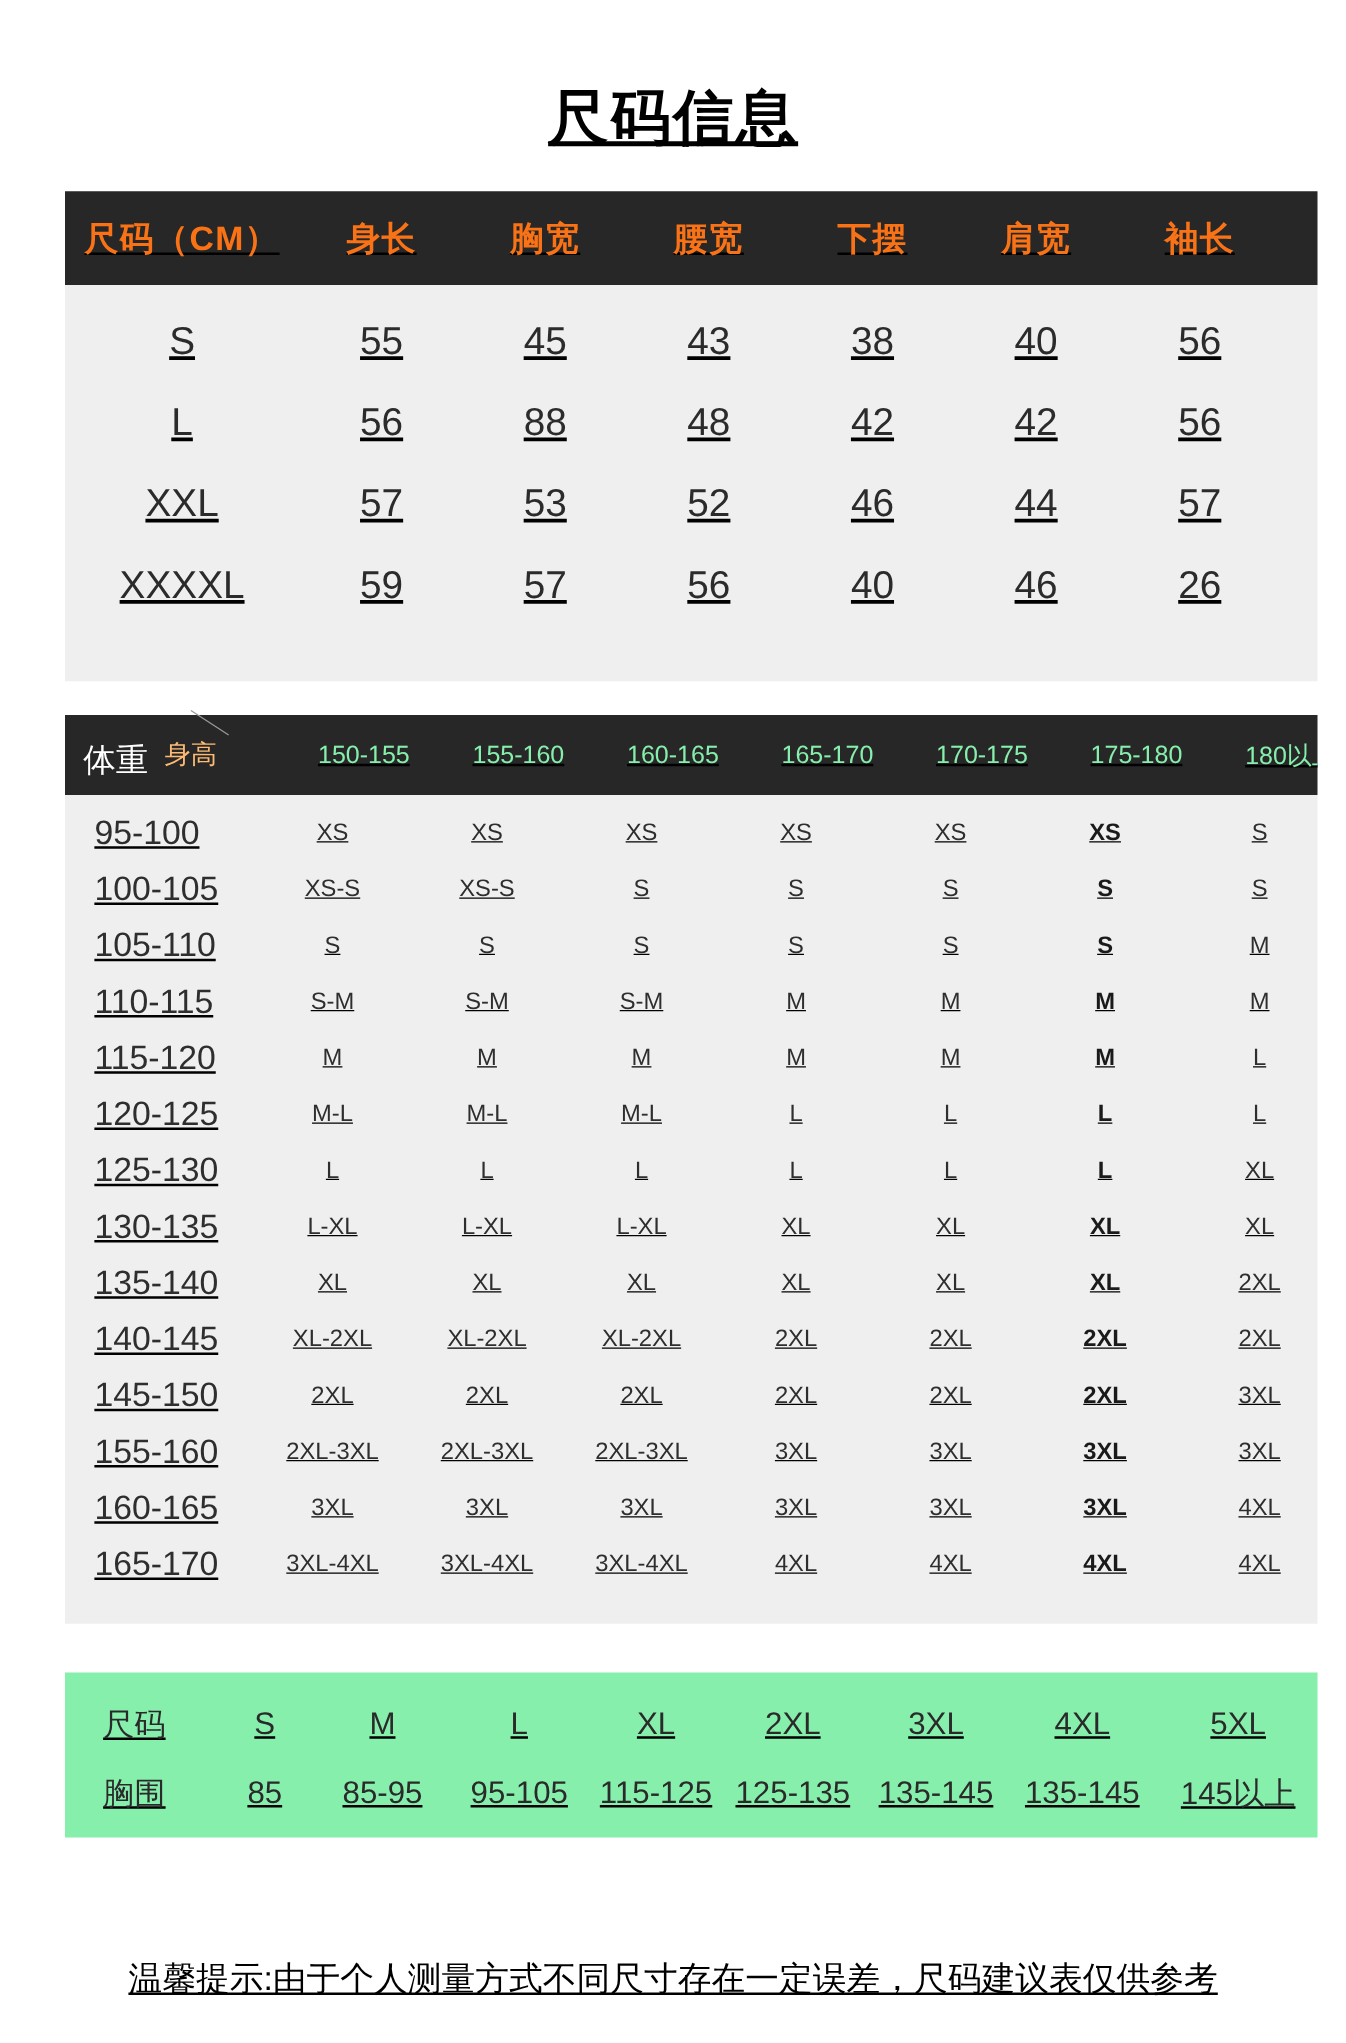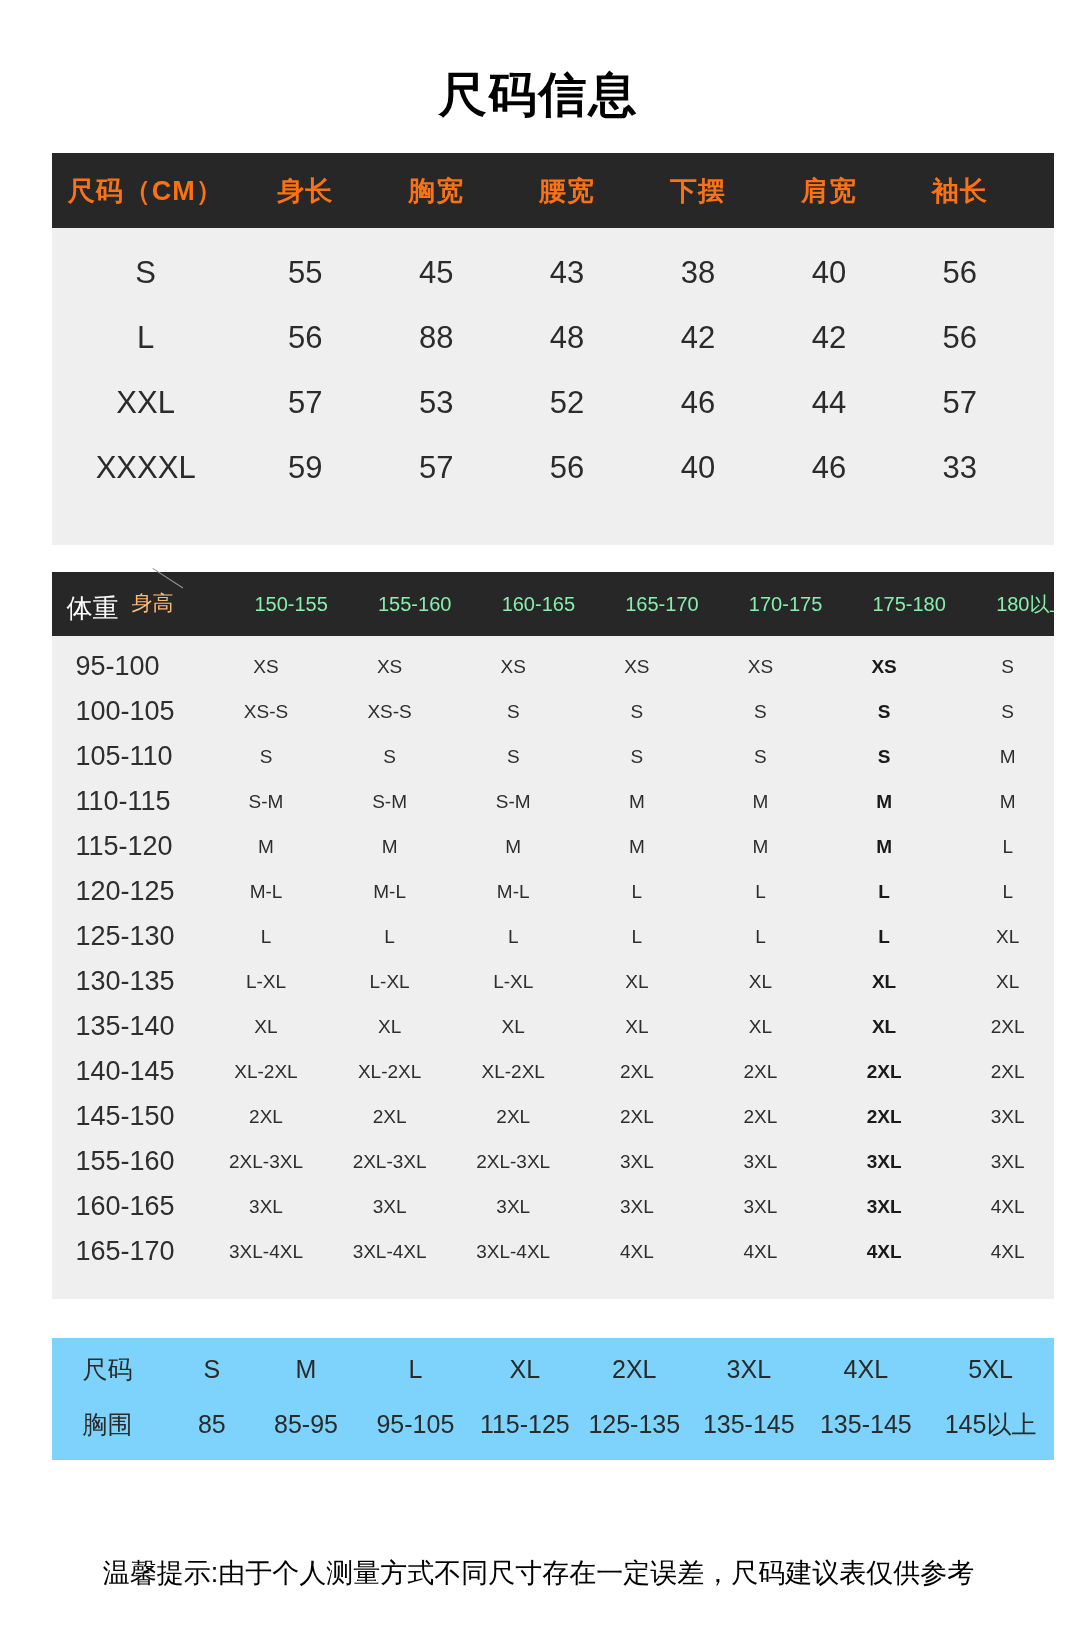--- a/index.html
+++ b/index.html
@@ -1,19 +1,19 @@
 <!DOCTYPE html>
 <html><head>
 <meta charset="utf-8">
 <style>
   html,body{margin:0;padding:0;background:#ffffff;}
   .page{
     width:1030px;height:1634px;margin:0 auto;background:#ffffff;
     font-family:"Liberation Sans","DejaVu Sans",sans-serif;
-    position:relative;overflow:hidden;
+    position:relative;overflow:hidden;text-decoration:underline;
   }
   .title{
     margin:0;padding-top:68px;height:54px;line-height:54px;
     text-align:center;font-size:48px;font-weight:700;color:#000;
     letter-spacing:2px;
   }
   .tbl{width:1018px;margin-left:28px;}
 
   
   .t1{margin-top:31px;}
@@ -49,21 +49,21 @@
     background:#efefef;padding:8px 0 25px;
     display:grid;grid-template-columns:15% repeat(7,1fr);
     grid-auto-rows:45px;align-items:center;
   }
   .t2-label{font-size:27px;color:#2e2e2e;padding-left:24px;}
   .t2-cell{font-size:19px;color:#2e2e2e;text-align:center;}
   .t2-cell.bold{font-weight:700;color:#1a1a1a;}
 
   
   .t3{
-    margin-top:39px;background:#7dd3fc;padding:4px 0 8px;
+    margin-top:39px;background:#86efac;padding:14px 0 8px;
     display:grid;
     grid-template-columns:11% 9.5% 9% 12.5% 9% 12.5% 10% 13% 11.5%;
     grid-auto-rows:55px;align-items:center;
   }
   .t3-label,.t3-cell{font-size:25px;font-weight:400;color:#2a2a2a;text-align:center;}
 
   .footnote{
     margin:95px 12px 0;text-align:center;
     font-size:27px;font-weight:500;color:#000;
   }
@@ -106,21 +106,21 @@
         <div class="t1-cell">52</div>
         <div class="t1-cell">46</div>
         <div class="t1-cell">44</div>
         <div class="t1-cell">57</div>
         <div class="t1-label">XXXXL</div>
         <div class="t1-cell">59</div>
         <div class="t1-cell">57</div>
         <div class="t1-cell">56</div>
         <div class="t1-cell">40</div>
         <div class="t1-cell">46</div>
-        <div class="t1-cell">33</div>
+        <div class="t1-cell">26</div>
       </div>
   </section>
 
   <section class="tbl t2">
     <div class="t2-head">
       <div class="t2-corner">
         <span class="diag"></span>
         <span class="hlabel">身高</span>
         <span class="wlabel">体重</span>
       </div>

